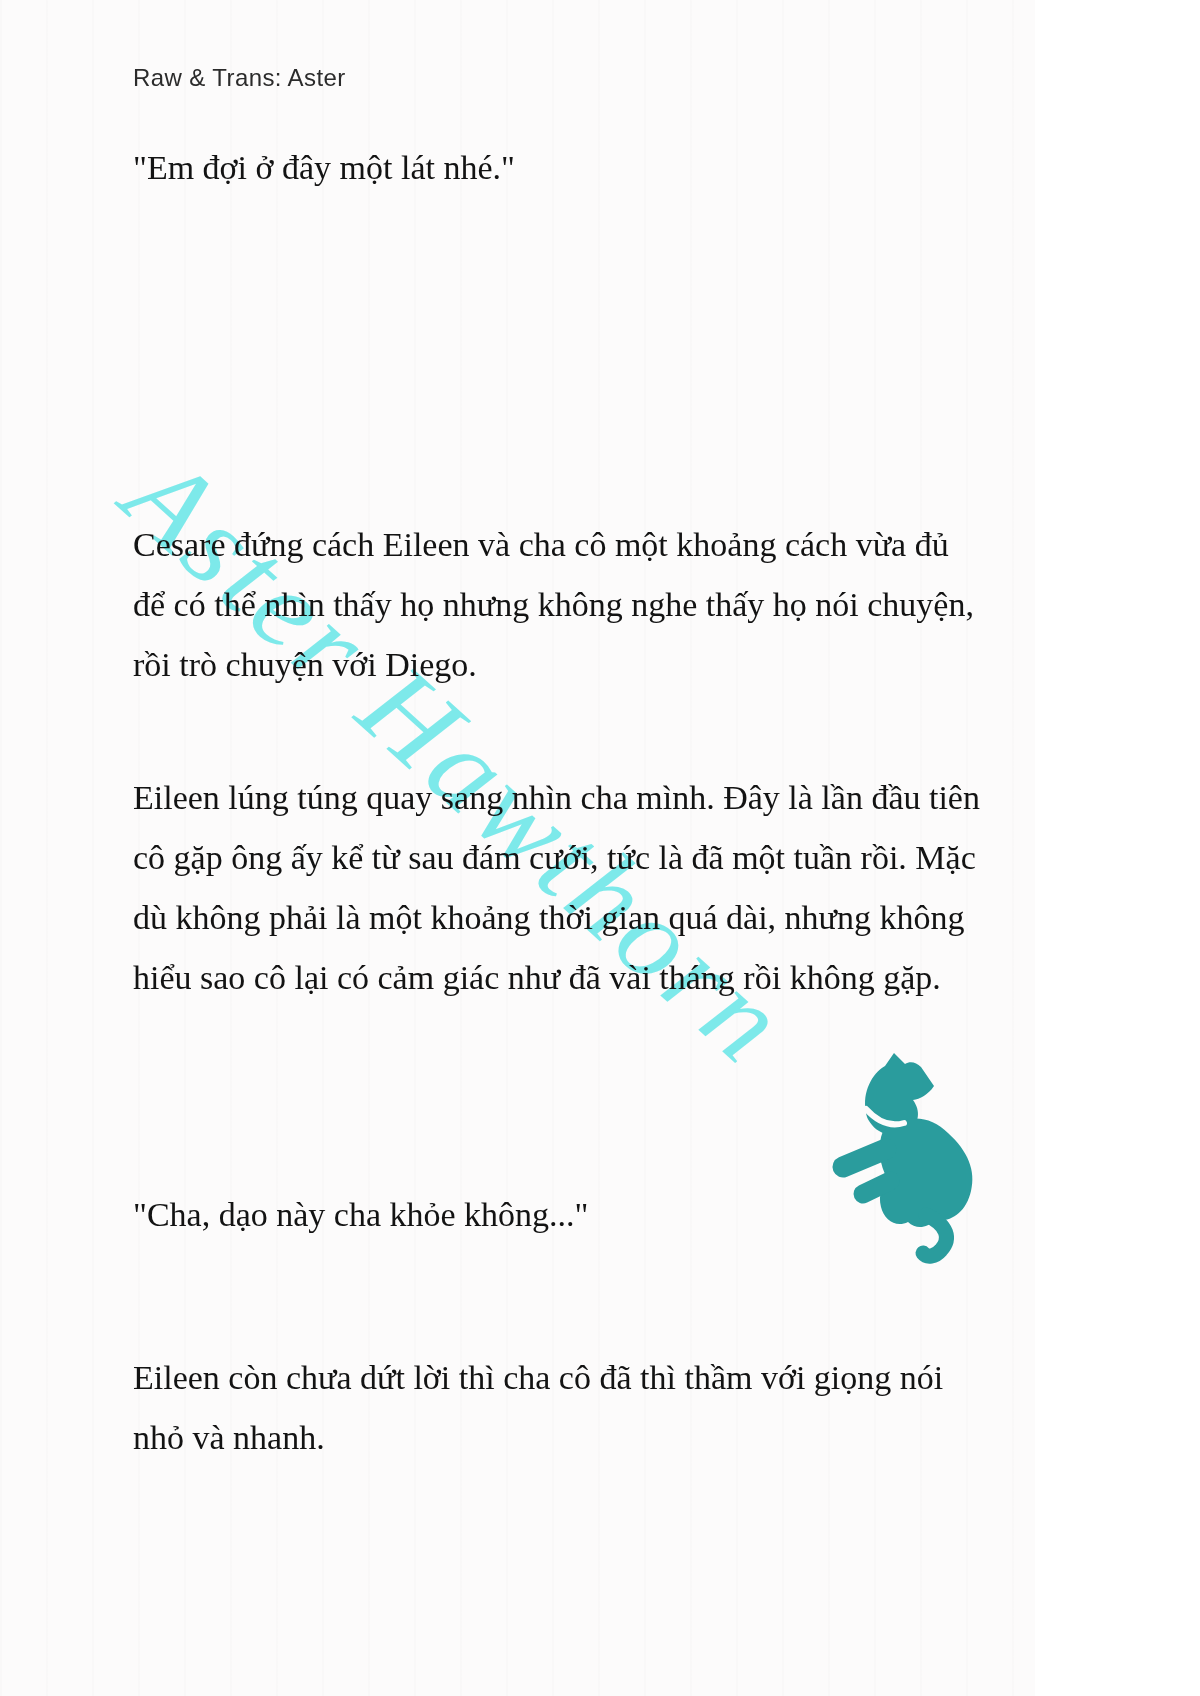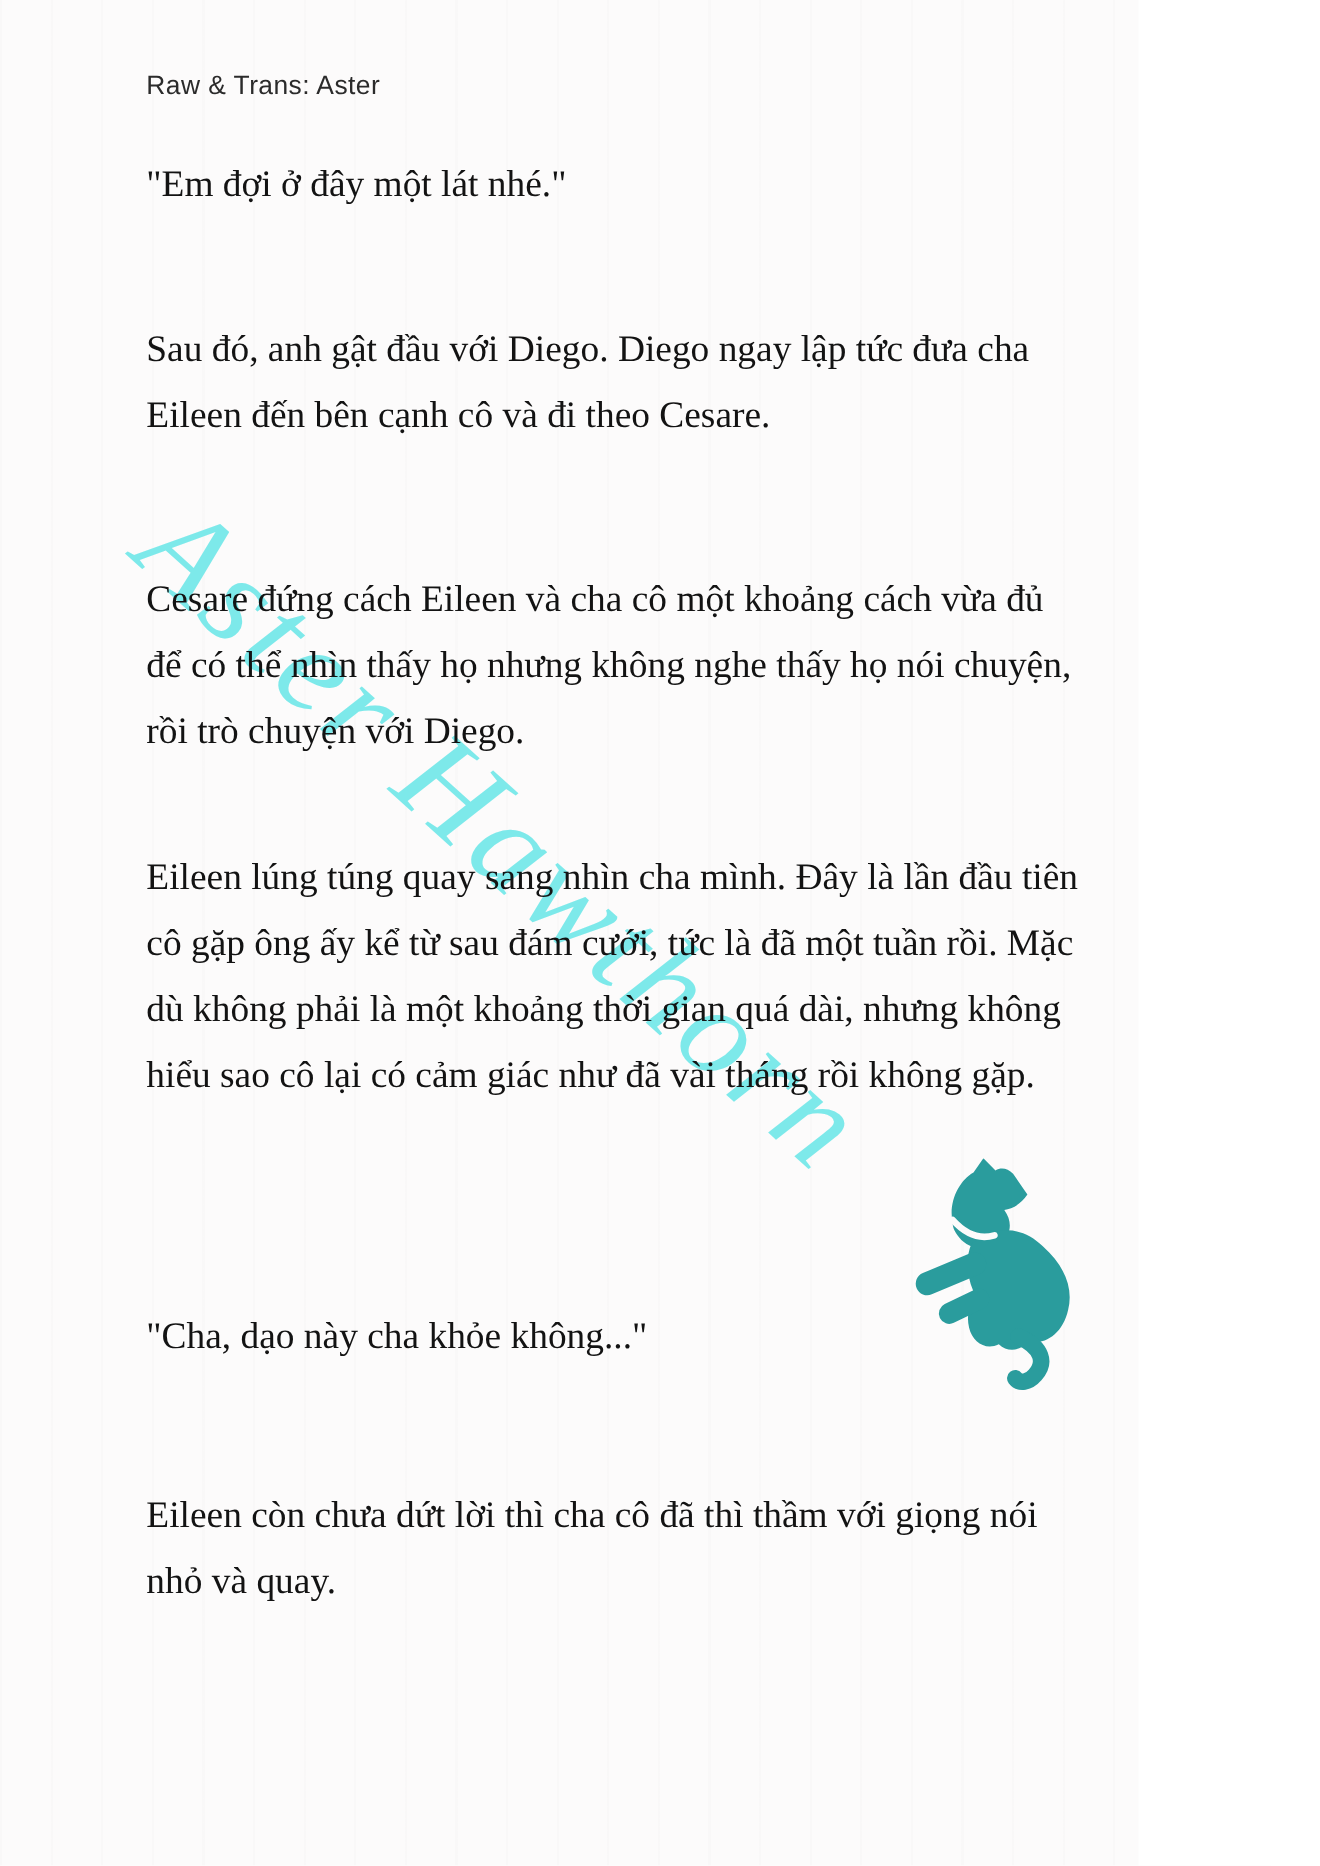--- a/index.html
+++ b/index.html
@@ -48,32 +48,30 @@
 </head>
 <body>
 
 <div class="page" style="background: rgb(252, 251, 251);">
 
   <div class="header-note" style="color: rgb(43, 43, 43);">Raw &amp; Trans: Aster</div>
 
   <div class="watermark" style="color: rgb(125, 233, 234);">Aster Hawthorn</div>
 
   <p class="para" style="top: 138px; color: rgb(19, 19, 19);">"Em đợi ở đây một lát nhé."</p>
-  <p class="para" style="top: 288px; color: rgb(19, 19, 19);">Sau đó, anh gật đầu với Diego. Diego ngay lập tức đưa cha
-Eileen đến bên cạnh cô và đi theo Cesare.</p>
   <p class="para" style="top: 515px; color: rgb(19, 19, 19);">Cesare đứng cách Eileen và cha cô một khoảng cách vừa đủ
 để có thể nhìn thấy họ nhưng không nghe thấy họ nói chuyện,
 rồi trò chuyện với Diego.</p>
   <p class="para" style="top: 768px; color: rgb(19, 19, 19);">Eileen lúng túng quay sang nhìn cha mình. Đây là lần đầu tiên
 cô gặp ông ấy kể từ sau đám cưới, tức là đã một tuần rồi. Mặc
 dù không phải là một khoảng thời gian quá dài, nhưng không
 hiểu sao cô lại có cảm giác như đã vài tháng rồi không gặp.</p>
   <p class="para" style="top: 1185px; color: rgb(19, 19, 19);">"Cha, dạo này cha khỏe không..."</p>
   <p class="para" style="top: 1348px; color: rgb(19, 19, 19);">Eileen còn chưa dứt lời thì cha cô đã thì thầm với giọng nói
-nhỏ và quay.</p>
+nhỏ và nhanh.</p>
 
   <svg class="cat" viewBox="0 0 152 218" xmlns="http://www.w3.org/2000/svg" aria-hidden="true">
 
     <path class="cat-fill" fill="#2a9c9d" d="M 38 58
              C 34 40 44 20 57 13
              L 66 0
              L 77 11
              C 82 8 88 9 93 14
              L 106 33
              C 100 42 92 46 85 47

